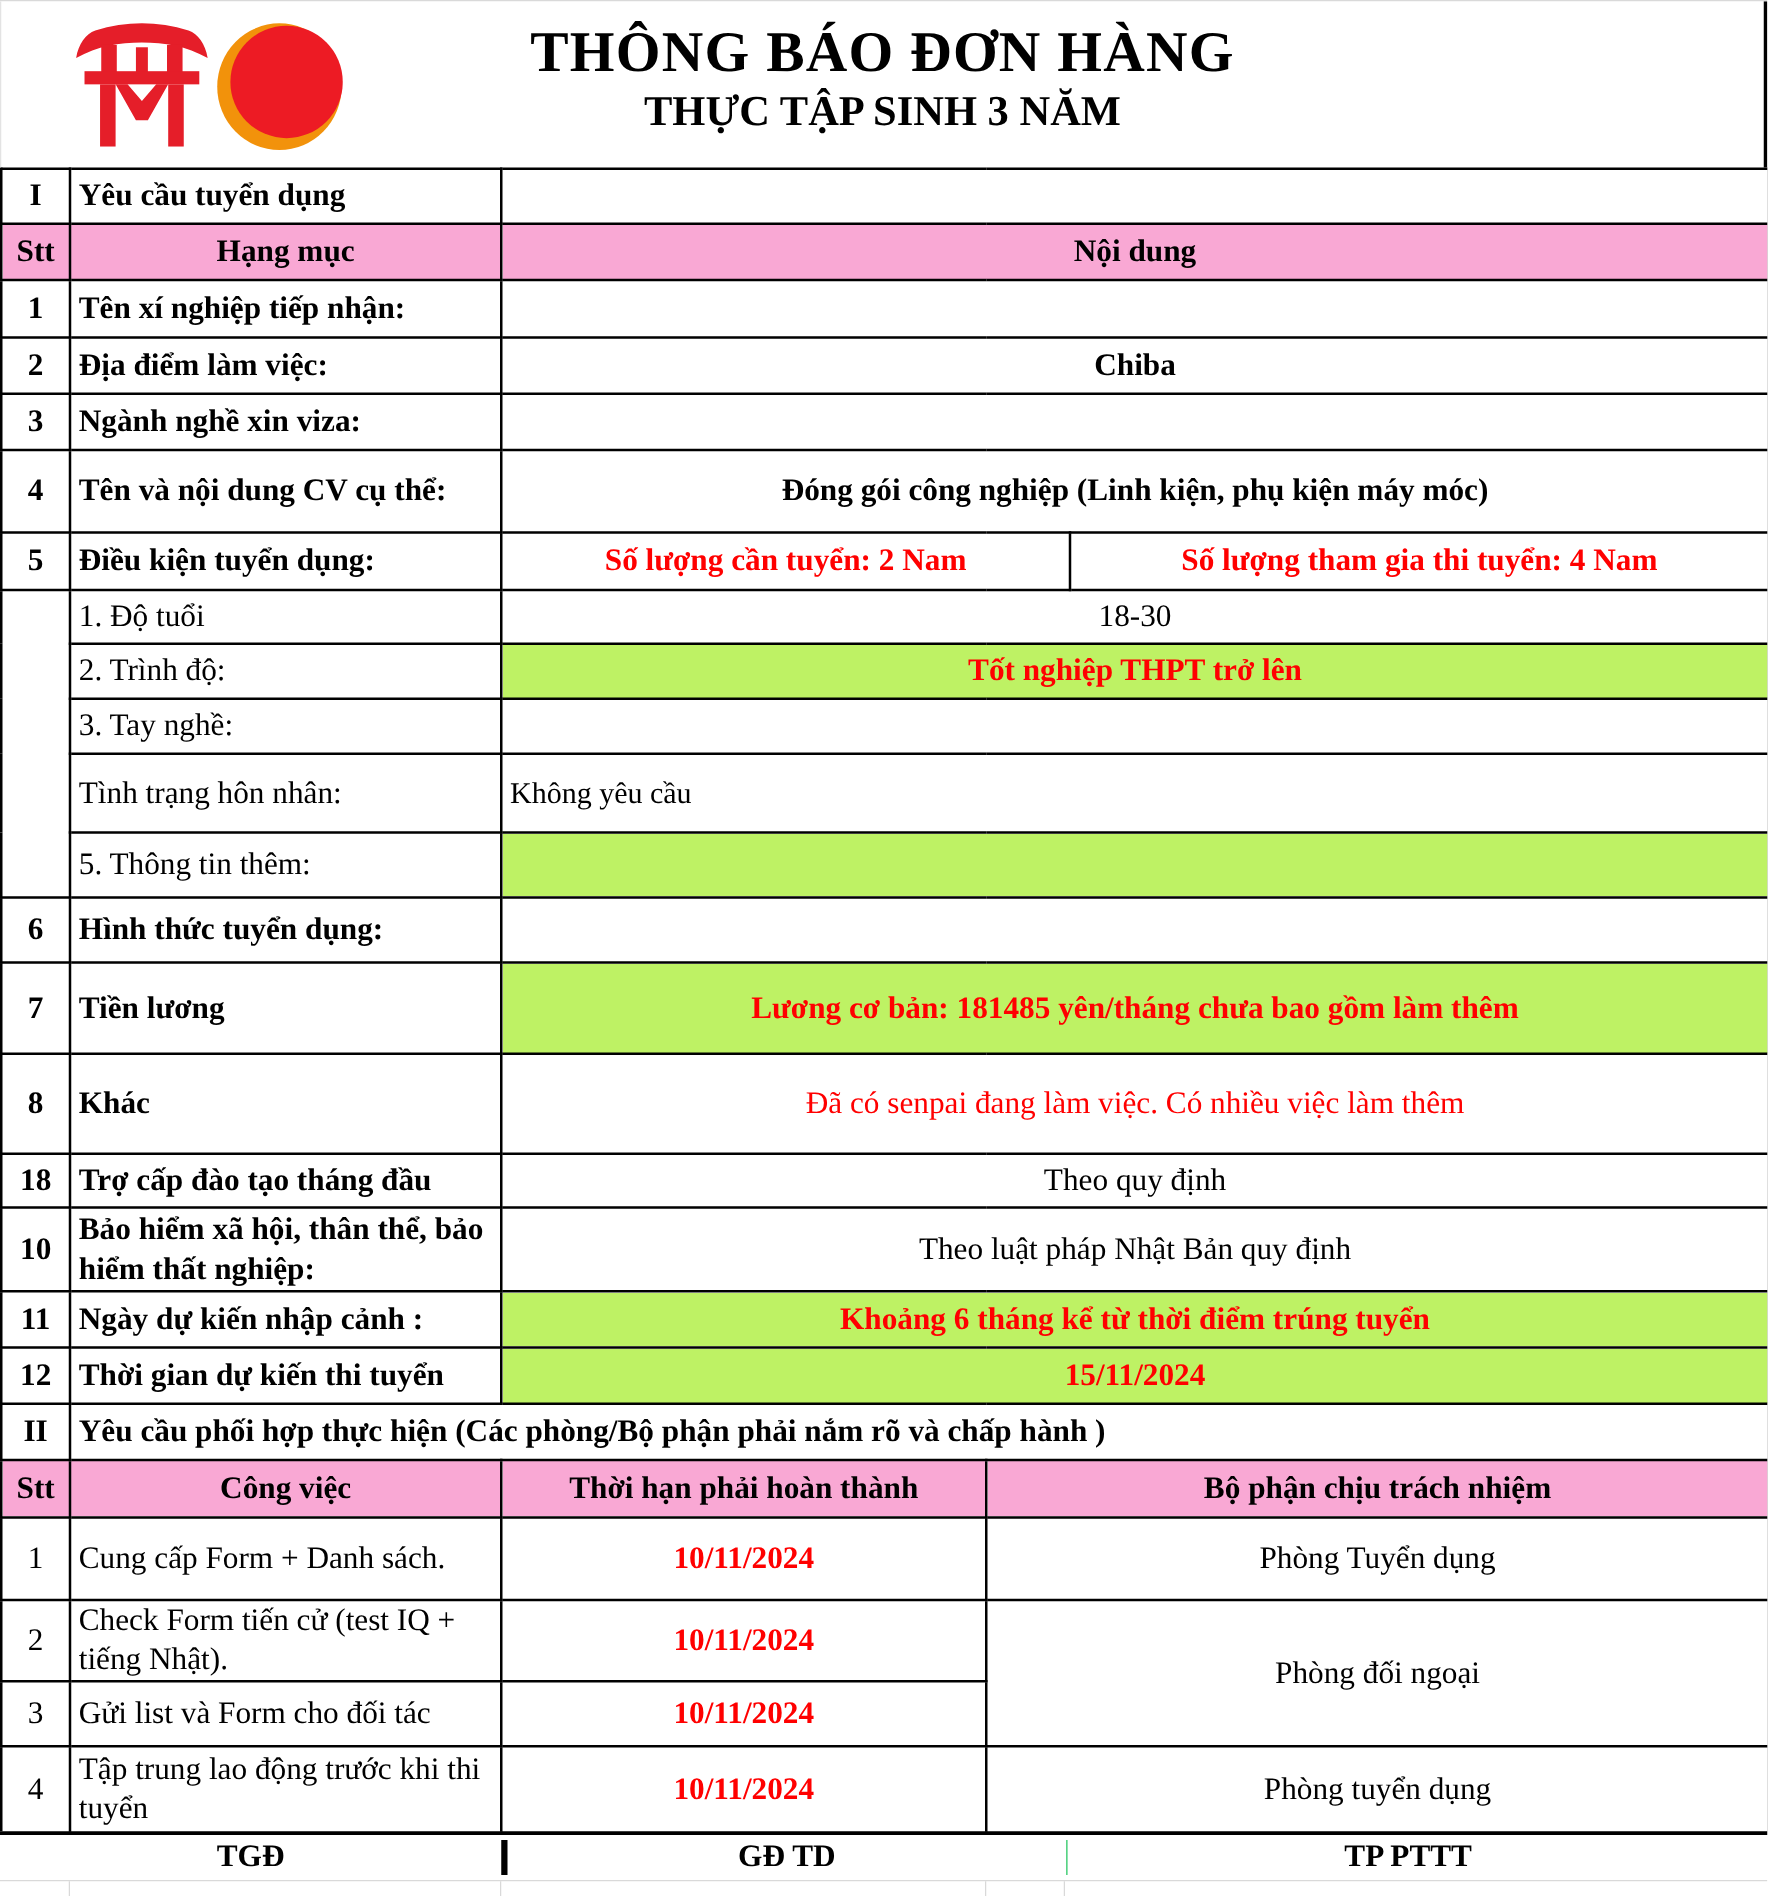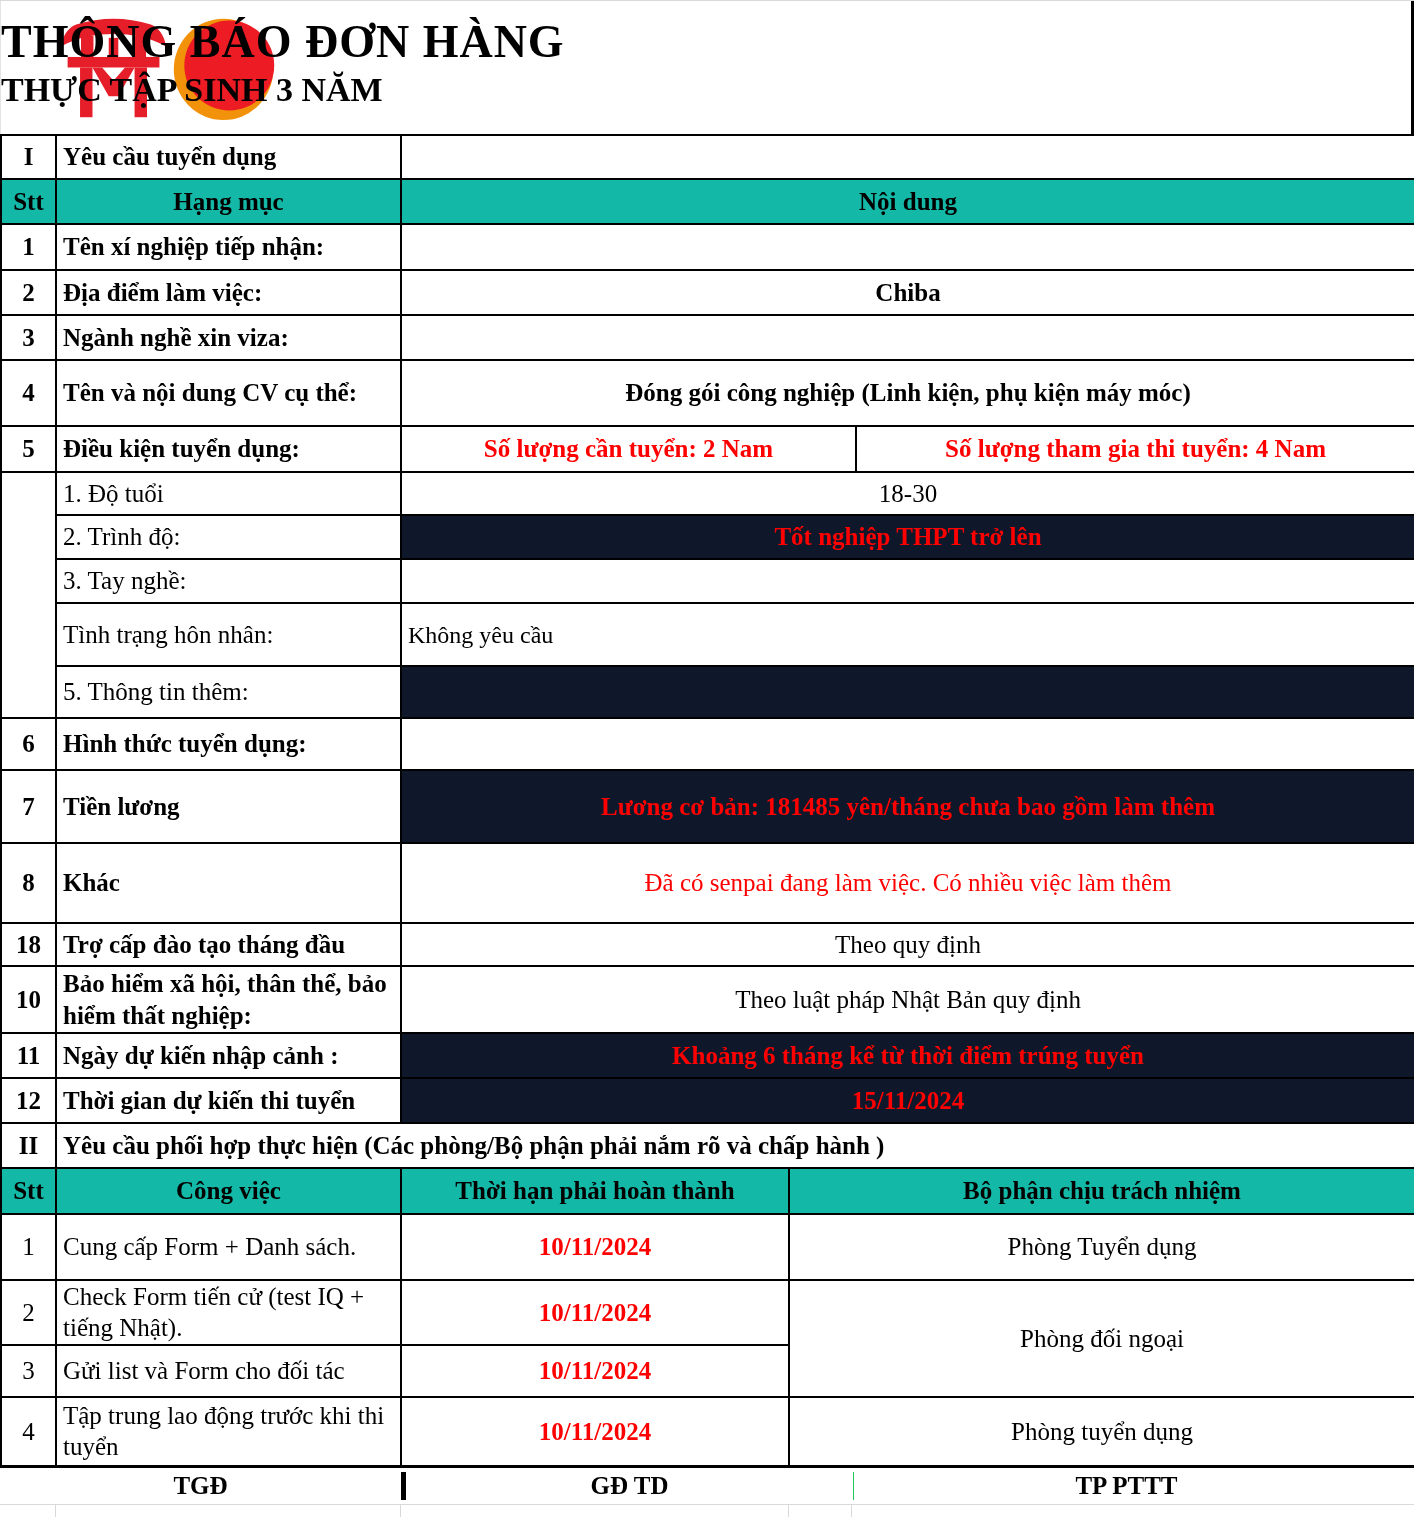--- a/index.html
+++ b/index.html
@@ -4,37 +4,37 @@
 <style>
   html,body { margin:0; padding:0; background:#ffffff; }
   .page {
     width:1414px; height:1517px; background:#fff; position:relative;
     font-family:"Liberation Serif","DejaVu Serif",serif; color:#000;
     border-top:1px solid #d9d9d9; box-sizing:border-box; overflow:hidden;
   }
   
   .header { position:relative; height:133px; border-right:3px solid #000; border-left:1px solid #e3e3e3; box-sizing:border-box; }
   .logo { position:absolute; left:58px; top:10px; width:220px; height:112px; }
-  .titles { position:absolute; left:0; right:0; top:14px; }
+  .titles { position:absolute; left:0; right:0; top:14px; text-align:center; }
   .title1 { font-size:46px; font-weight:bold; line-height:54px; letter-spacing:1px; }
   .title2 { font-size:34px; font-weight:bold; line-height:42px; }
   
   table.main { border-collapse:collapse; table-layout:fixed; width:1414px; }
   table.main td { border:2px solid #000; vertical-align:middle; padding:0 6px; box-sizing:border-box;
                   font-size:25px; line-height:1.25; overflow:hidden; }
   td.no   { text-align:center; font-weight:bold; padding:0 2px; }
   td.no2  { text-align:center; font-weight:normal; font-size:24px; padding:0 2px; }
   td.label{ text-align:left; font-weight:bold; }
   td.sub  { text-align:left; font-weight:normal; font-size:24px; }
   td.val  { text-align:center; }
   td.left { text-align:left; }
   .b      { font-weight:bold; }
   .red    { color:#ff0000; }
-  .yellow { background:#0f172a; }
-  .green  { background:#14b8a6; text-align:center; font-weight:bold; }
+  .yellow { background:#bef264; }
+  .green  { background:#f9a8d4; text-align:center; font-weight:bold; }
   tr.hI   { height:44px; } tr.hG  { height:45px; } tr.h46 { height:46px; }
   tr.h45  { height:45px; } tr.h66 { height:66px; } tr.h43 { height:43px;margin-top:40px; }
   tr.h44s { height:44px; } tr.h47 { height:63px; } tr.h52 { height:52px; }
   tr.h73  { height:73px; } tr.h80 { height:80px; } tr.h67 { height:67px; }
   tr.h64  { height:64px; } tr.h70 { height:70px; }
   table.main { border-bottom:3px solid #000; }
   
   .sign-row { display:flex; height:36px; align-items:center; }
   .sign-cell { text-align:center; font-weight:bold; font-size:25px; box-sizing:border-box; }
   .sc1 { width:401px; }

